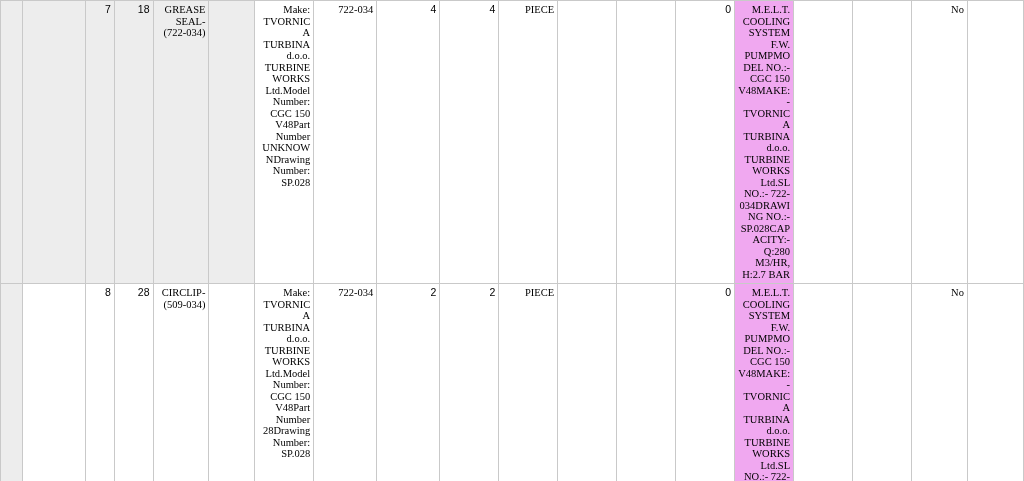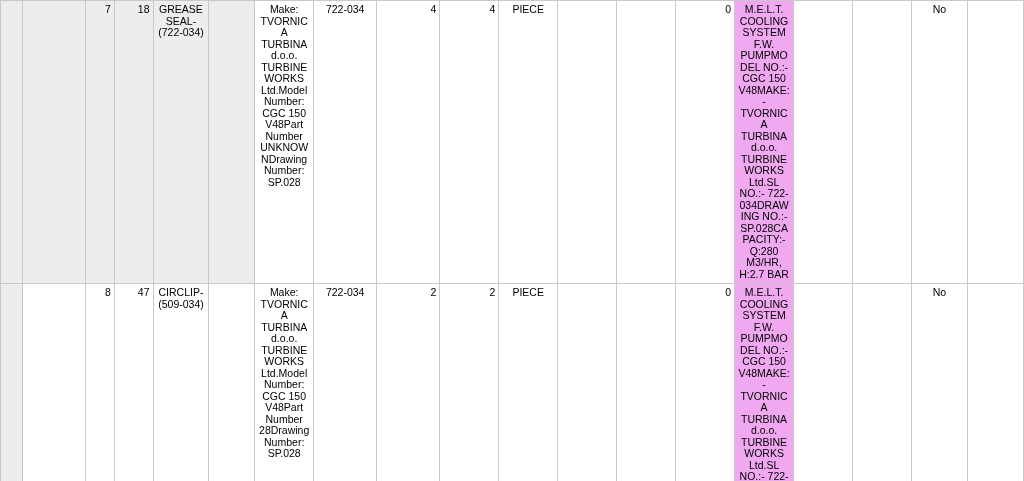--- a/index.html
+++ b/index.html
@@ -32,21 +32,21 @@
   
   tr.row-odd td { background: #ededed; }
   tr.row-even td { background: #ffffff; }
 
   
   td.col-white { background: #ffffff !important; border-radius: 20px; }
   td.col-grey  { background: #ededed !important; }
   td.col-pink  { background: #f0a8f0 !important; margin-left: 48px; }
 
   td.num { text-align: right; }
-  td.txt { text-align: center; }
+  td.txt { text-align: right; font-family: Liberation Serif, serif; }
 
   
   tr.row-odd  td { height: 228px; }
   tr.row-even td { height: 238px; }
 
   .cell-inner {
     display: block;
   }
 </style>
 </head>
@@ -138,21 +138,21 @@
         <td class="txt col-grey">
           <span class="cell-inner"></span>
         </td>
         <td class="txt">
           <span class="cell-inner"></span>
         </td>
         <td class="num">
           <span class="cell-inner">8</span>
         </td>
         <td class="num">
-          <span class="cell-inner">47</span>
+          <span class="cell-inner">28</span>
         </td>
         <td class="txt">
           <span class="cell-inner">CIRCLIP-(509-034)</span>
         </td>
         <td class="txt">
           <span class="cell-inner"></span>
         </td>
         <td class="txt col-white">
           <span class="cell-inner">Make: TVORNICA TURBINA d.o.o. TURBINE WORKS Ltd.Model Number: CGC 150 V48Part Number 28Drawing Number: SP.028</span>
         </td>

